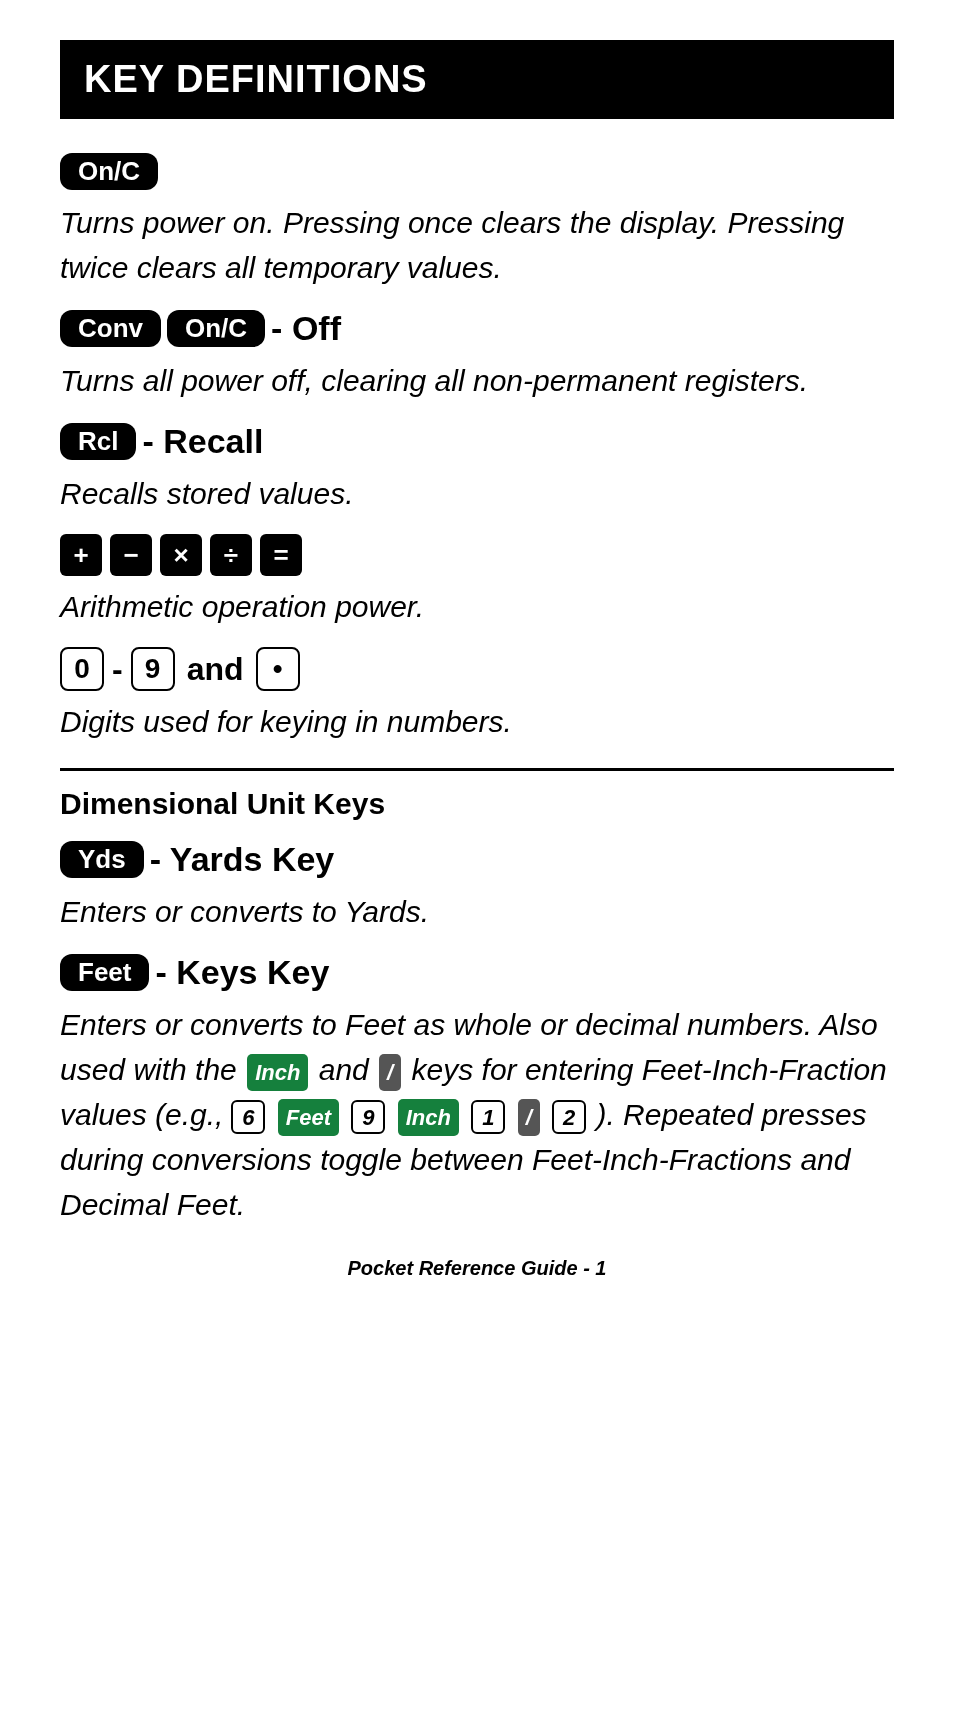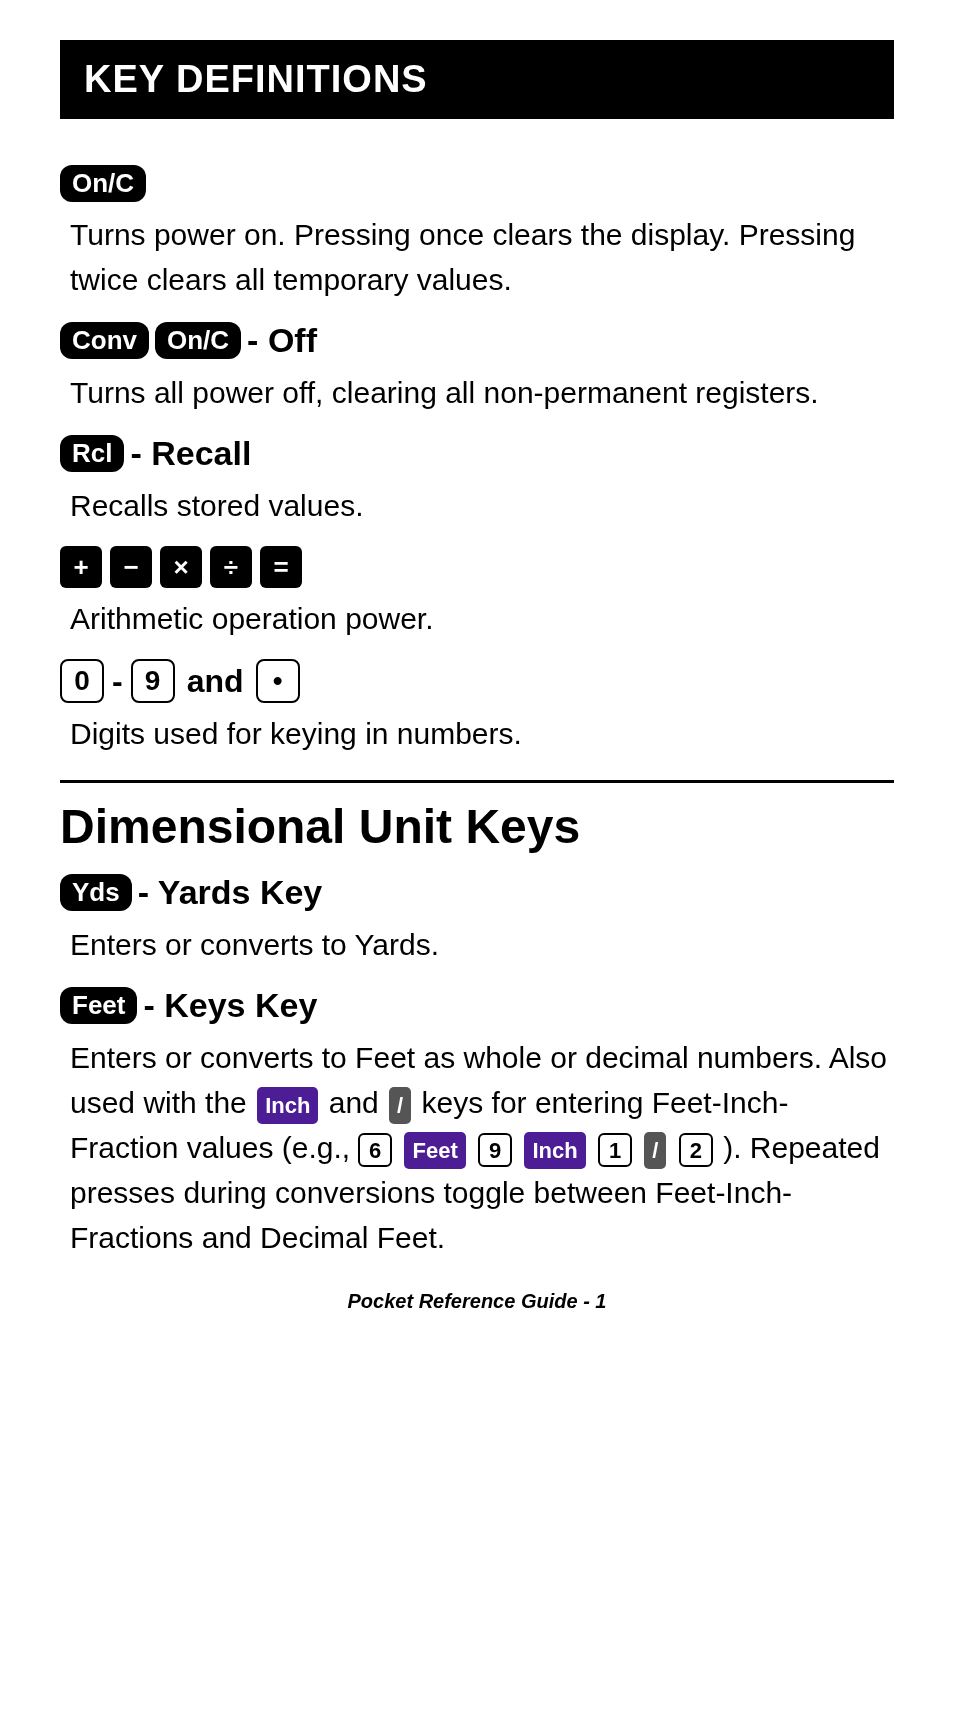--- a/index.html
+++ b/index.html
@@ -11,21 +11,21 @@
       font-size: 32px;
       color: #000000;
     }
     .page {
       padding: 40px 60px 40px 60px;
     }
     .header-bar {
       background: #000000;
       color: #ffffff;
       padding: 18px 24px;
-      margin-bottom: 44px;
+      margin-bottom: 32px;
     }
     .header-bar h1 {
       font-size: 38px;
       font-weight: 900;
       letter-spacing: 1px;
       text-transform: uppercase;
     }
     .section {
       margin-bottom: 18px;
     }
@@ -34,37 +34,37 @@
       align-items: center;
       gap: 6px;
       margin-bottom: 6px;
     }
     .key-badge {
       display: inline-block;
       background: #000000;
       color: #ffffff;
       font-weight: 900;
       font-size: 26px;
-      padding: 3px 12px;
+      padding: 3px 18px;
       border-radius: 5px;
       font-family: Arial, Helvetica, sans-serif;
     }
     .key-badge.rounded {
       border-radius: 12px;
     }
     .key-title {
       font-size: 34px;
       font-weight: 900;
     }
     .key-desc {
       font-size: 30px;
       line-height: 1.5;
-      margin-left: 10px;
       margin-top: 4px;
       margin-bottom: 10px;
+      font-style: italic;
     }
     .arith-row {
       display: flex;
       align-items: center;
       gap: 8px;
       margin-bottom: 8px;
     }
     .arith-key {
       display: inline-flex;
       align-items: center;
@@ -94,35 +94,35 @@
       width: 44px;
       height: 44px;
       border-radius: 8px;
     }
     .section-divider {
       border: none;
       border-top: 3px solid #000000;
       margin: 24px 0 16px 0;
     }
     .dim-section-title {
-      font-size: 48px;
+      font-size: 30px;
       font-weight: 900;
       margin-bottom: 0px;
     }
     .footer {
       text-align: center;
       font-style: italic;
       font-size: 20px;
       font-weight: 700;
       margin-top: 30px;
       color: #000;
     }
     .inline-badge {
       display: inline-block;
-      background: #4c1d95;
+      background: #15803d;
       color: #ffffff;
       font-weight: 900;
       font-size: 22px;
       padding: 2px 8px;
       border-radius: 5px;
       vertical-align: middle;
       margin: 0 2px;
     }
     .inline-badge.slash {
       background: #555555;

